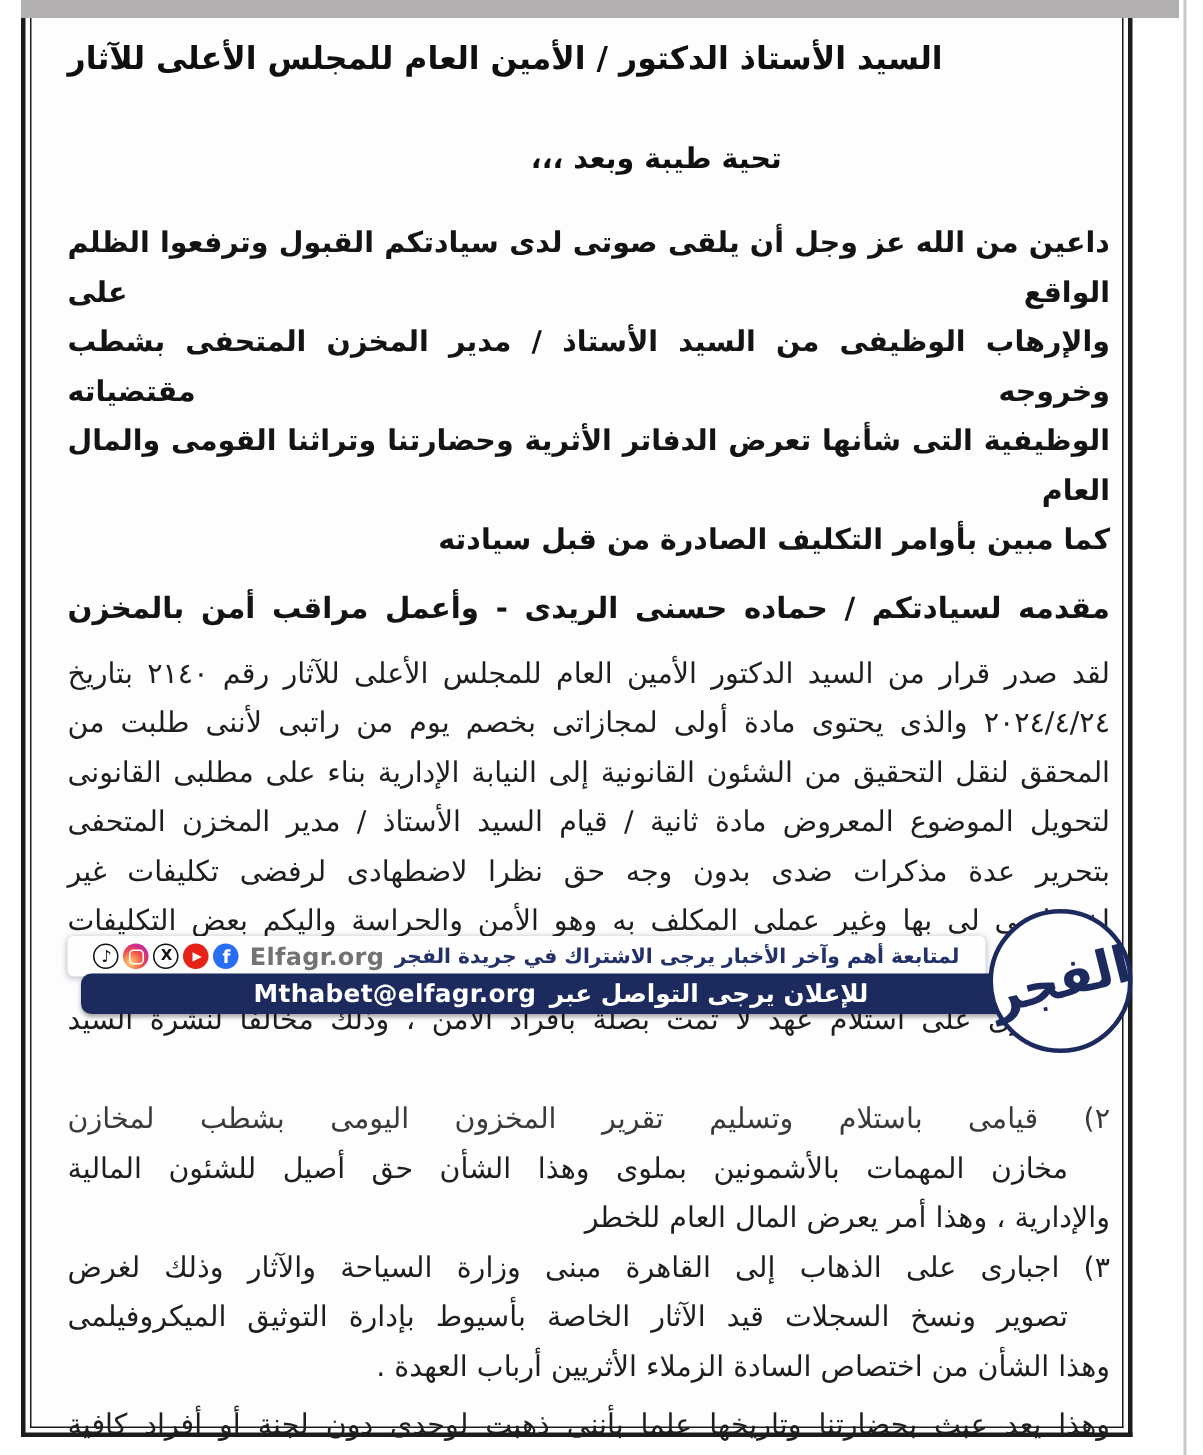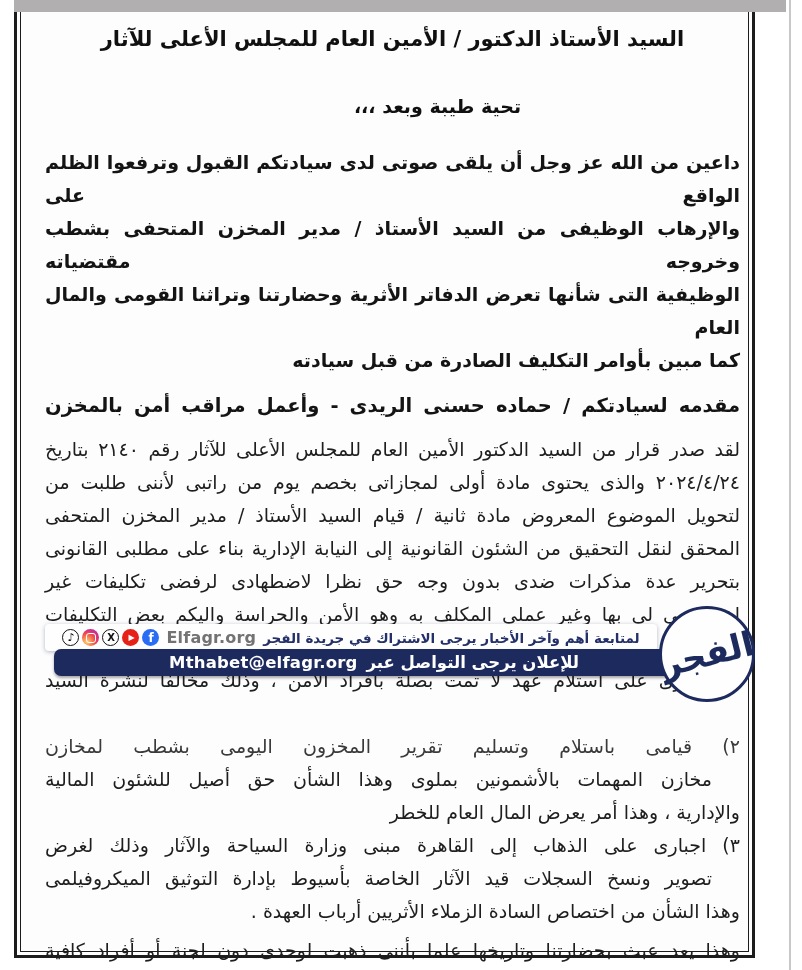--- a/index.html
+++ b/index.html
@@ -8,21 +8,21 @@
   .top-scan-bar{position:absolute;left:14px;top:0;width:772px;height:12px;background:#b1afaf;}
   .right-scan-line{position:absolute;left:789px;top:0;width:2px;height:970px;background:#c9c7c7;}
   .frame-outer{position:absolute;left:14px;top:12px;width:741px;height:946px;background:#fdfdfd;
                border:3px solid #1c1c1c;border-top:none;box-sizing:border-box;}
   .frame-inner{position:absolute;left:3px;right:3px;top:0;bottom:3px;border:1px solid #1c1c1c;border-top:none;}
   .content{position:absolute;left:45px;top:12px;width:695px;direction:rtl;color:#1e1e1e;z-index:2;}
   .hline{line-height:33px;font-size:19px;text-align:justify;text-align-last:justify;}
   .rline{line-height:33px;font-size:19px;text-align:right;}
   .cline{line-height:33px;font-size:19px;}
   .bold{font-weight:bold;color:#141414;}
-  .doc-header{margin-top:14px;font-size:21px;line-height:26px;font-weight:bold;text-align:center;color:#101010;}
+  .doc-header{margin-top:14px;font-size:21px;line-height:26px;font-weight:bold;text-align:left;color:#101010;}
   .greeting{margin-top:42px;font-size:19px;line-height:24px;font-weight:bold;text-align:center;
             position:relative;right:-45px;color:#101010;}
   .p1{margin-top:28px;}
   .p2{margin-top:12px;}
   .p2 .hline,.p2 .rline{line-height:34px;font-size:19.5px;}
   .p3{margin-top:10px;}
   .spacer-line{height:33px;}
   .obscured{filter:blur(0.3px);color:#3a3a3a;}
   .indent-r{padding-right:28px;}
   .closing{margin-top:6px;}
@@ -74,22 +74,22 @@
       <div class="rline bold">كما مبين بأوامر التكليف الصادرة من قبل سيادته</div>
     </div>
 
     <div class="p2">
       <div class="hline bold">مقدمه لسيادتكم / حماده حسنى الريدى - وأعمل مراقب أمن بالمخزن</div>
     </div>
 
     <div class="p3">
       <div class="hline">لقد صدر قرار من السيد الدكتور الأمين العام للمجلس الأعلى للآثار رقم ٢١٤٠ بتاريخ</div>
       <div class="hline">٢٠٢٤/٤/٢٤ والذى يحتوى مادة أولى لمجازاتى بخصم يوم من راتبى لأننى طلبت من</div>
+      <div class="hline">المحقق لنقل التحقيق من الشئون القانونية إلى النيابة الإدارية بناء على مطلبى القانونى</div>
       <div class="hline">لتحويل الموضوع المعروض مادة ثانية / قيام السيد الأستاذ / مدير المخزن المتحفى</div>
-      <div class="hline">المحقق لنقل التحقيق من الشئون القانونية إلى النيابة الإدارية بناء على مطلبى القانونى</div>
       <div class="hline">بتحرير عدة مذكرات ضدى بدون وجه حق نظرا لاضطهادى لرفضى تكليفات غير</div>
       <div class="hline">اختصاصى لى بها وغير عملى المكلف به وهو الأمن والحراسة واليكم بعض التكليفات</div>
       <div class="rline">التى أكلف بها بدون وجه حق بالإجبار ومعى المستندات التى تدل على ذلك :</div>
     </div>
 
     <div class="hline">١) اجبارى على استلام عهد لا تمت بصلة بأفراد الأمن ، وذلك مخالفا لنشرة السيد</div>
     <div class="spacer-line"></div>
     <div class="hline obscured">٢) قيامى باستلام وتسليم تقرير المخزون اليومى بشطب لمخازن</div>
 
     <div>

